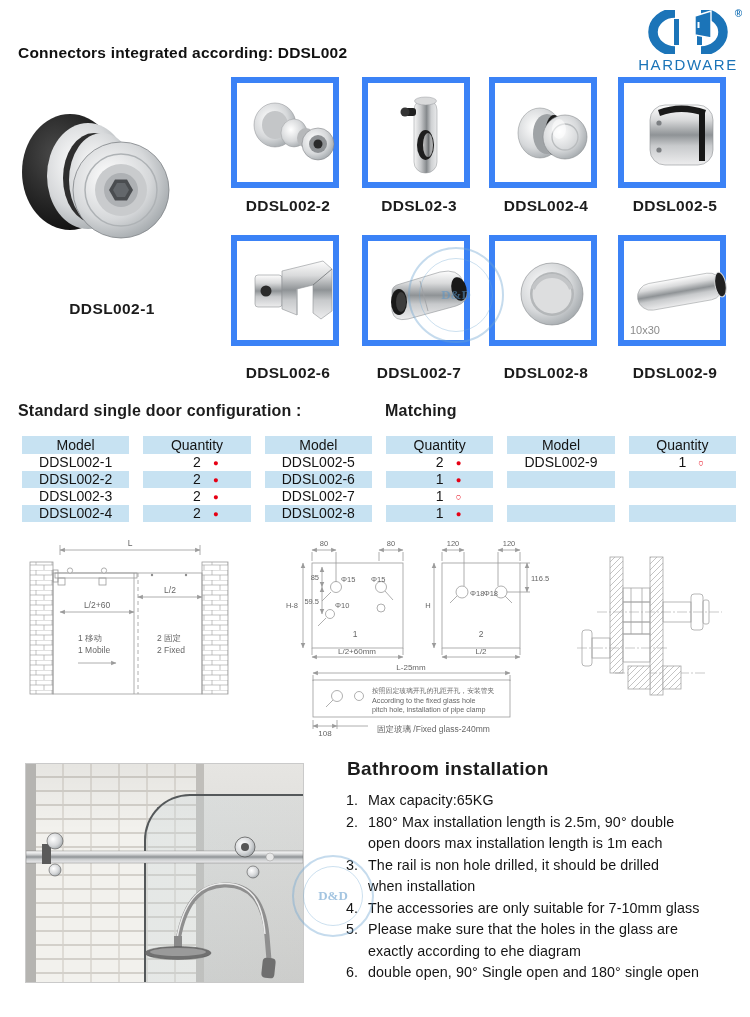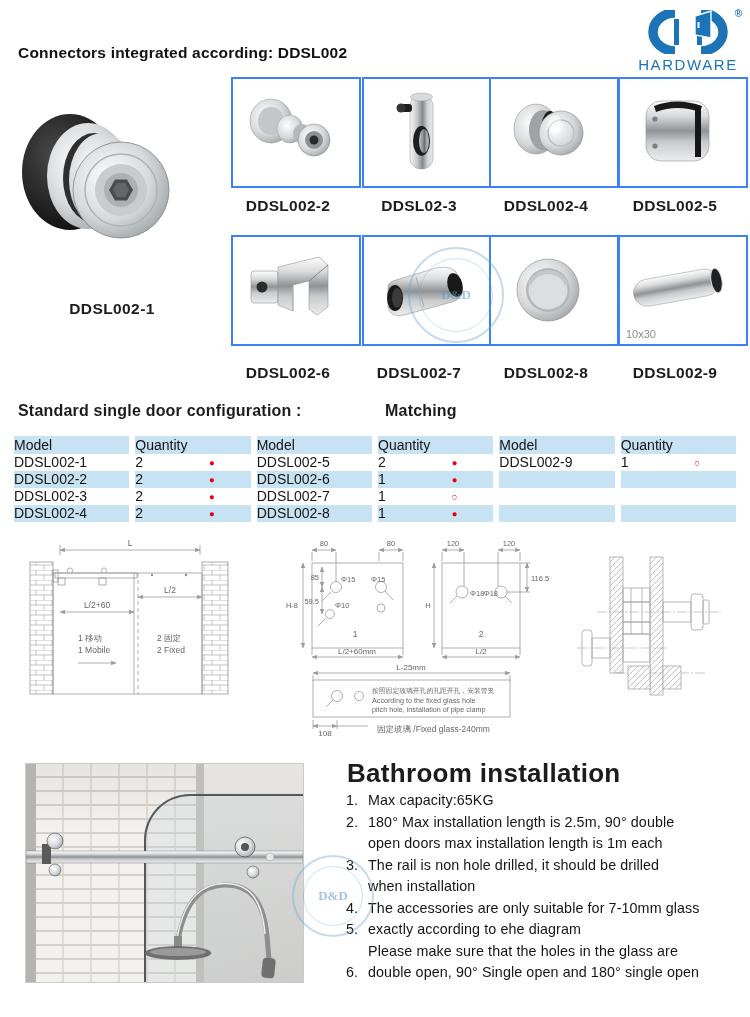--- a/index.html
+++ b/index.html
@@ -9,29 +9,29 @@
   }
   .title { position:absolute; left:18px; top:44px; font-size:15.5px; font-weight:bold; letter-spacing:.2px; color:#111; }
 
   .logo { position:absolute; left:632px; top:10px; width:112px; text-align:center; }
   .logo .reg { position:absolute; right:2px; top:-2px; color:#1b74b8; font-size:10px; font-weight:bold; }
   .brand { color:#1b74b8; font-size:15px; letter-spacing:1.6px; margin-top:2px; }
 
   .featured { position:absolute; left:18px; top:92px; }
   .featured-label { position:absolute; left:47px; top:300px; width:130px; text-align:center; font-weight:bold; font-size:15.5px; letter-spacing:.4px; }
 
-  .pbox { position:absolute; width:130px; height:111px; border:2px solid #3b82f6; background:#fff; box-sizing:border-box; }
+  .pbox { position:absolute; width:108px; height:111px; border:6px solid #3b82f6; background:#fff; box-sizing:border-box; }
   .plabel { position:absolute; width:130px; text-align:center; font-weight:bold; font-size:15.5px; letter-spacing:.3px; }
   .size-note { position:absolute; left:6px; bottom:4px; font-size:11px; color:#8b8b8b; }
 
   .sec-title { position:absolute; font-size:16px; font-weight:bold; letter-spacing:.2px; }
 
   .cfg-table { position:absolute; left:14px; top:436px; width:722px; display:grid;
     grid-template-columns:repeat(6,1fr); column-gap:6px; font-size:14px; color:#141414; }
-  .cell { height:17px; line-height:17px; text-align:left; white-space:nowrap; }
+  .cell { height:17px; line-height:17px; text-align:center; white-space:nowrap;margin-left:8px; }
   .hdr  { height:18px; line-height:18px; background:#c7e2f2; }
   .alt  { background:#c7e2f2; }
   .qcell { position:relative; }
   .dot { position:absolute; left:calc(50% + 16px); top:0; color:#e60014; font-size:9.5px; }
 
   .diagrams { position:absolute; left:0; top:530px; }
   .diagrams text { font-family:"Liberation Sans", sans-serif; fill:#666; }
 
   .photo { position:absolute; left:25px; top:763px; width:277px; height:218px;
     border:1px solid #cacaca; overflow:hidden; background:#eee; }
@@ -43,21 +43,21 @@
       repeating-linear-gradient(180deg, transparent 0 12px, #d3d0ca 12px 14px),
       repeating-linear-gradient(90deg, transparent 0 26px, #dedbd5 26px 28px); }
   .ph-divider { position:absolute; left:170px; top:0; width:8px; height:218px; background:#c0beba; }
   .ph-wall-right { position:absolute; left:178px; top:0; width:99px; height:218px;
     background:linear-gradient(180deg,#e6e5e2,#d2d1ce); }
   .ph-glass { position:absolute; left:118px; top:30px; width:159px; height:188px;
     border-left:2px solid #54585a; border-top:2px solid #54585a; border-top-left-radius:46px;
     background:linear-gradient(105deg, rgba(200,212,216,.32), rgba(170,180,185,.15)); }
   .ph-svg { position:absolute; left:0; top:0; }
 
-  .bath-title { position:absolute; left:347px; top:758px; font-size:26px; font-weight:bold; letter-spacing:.3px; }
+  .bath-title { position:absolute; left:347px; top:758px; font-size:19px; font-weight:bold; letter-spacing:.3px; }
   .bath-list { position:absolute; left:346px; top:790px; width:402px; font-size:14.3px; line-height:21.5px; letter-spacing:.1px; color:#151515; }
   .b-item { display:flex; }
   .b-num { width:22px; flex:none; }
   .b-lines { flex:1; }
 
   .wm { position:absolute; border:2px solid rgba(110,165,210,.40); border-radius:50%; pointer-events:none;text-decoration:underline; }
   .wm-inner { position:absolute; inset:9px; border:1.5px solid rgba(110,165,210,.35); border-radius:50%;
     display:flex; align-items:center; justify-content:center;
     color:rgba(90,150,200,.55); font-weight:bold; font-size:13px; font-family:"Liberation Serif", serif; }
   .wm1 { left:408px; top:247px; width:92px; height:92px; }
@@ -455,22 +455,22 @@
   </div>
   <div class="b-item">
     <span class="b-num">4.</span>
     <div class="b-lines">
         <div>The accessories are only suitable for 7-10mm glass</div>
       </div>
   </div>
   <div class="b-item">
     <span class="b-num">5.</span>
     <div class="b-lines">
+      <div>Please make sure that the holes in the glass are</div>
       <div>exactly according to ehe diagram</div>
-      <div>Please make sure that the holes in the glass are</div>
     </div>
   </div>
   <div class="b-item">
     <span class="b-num">6.</span>
     <div class="b-lines">
       <div>double open, 90° Single open and 180° single open</div>
     </div>
   </div>
 </div>
 

